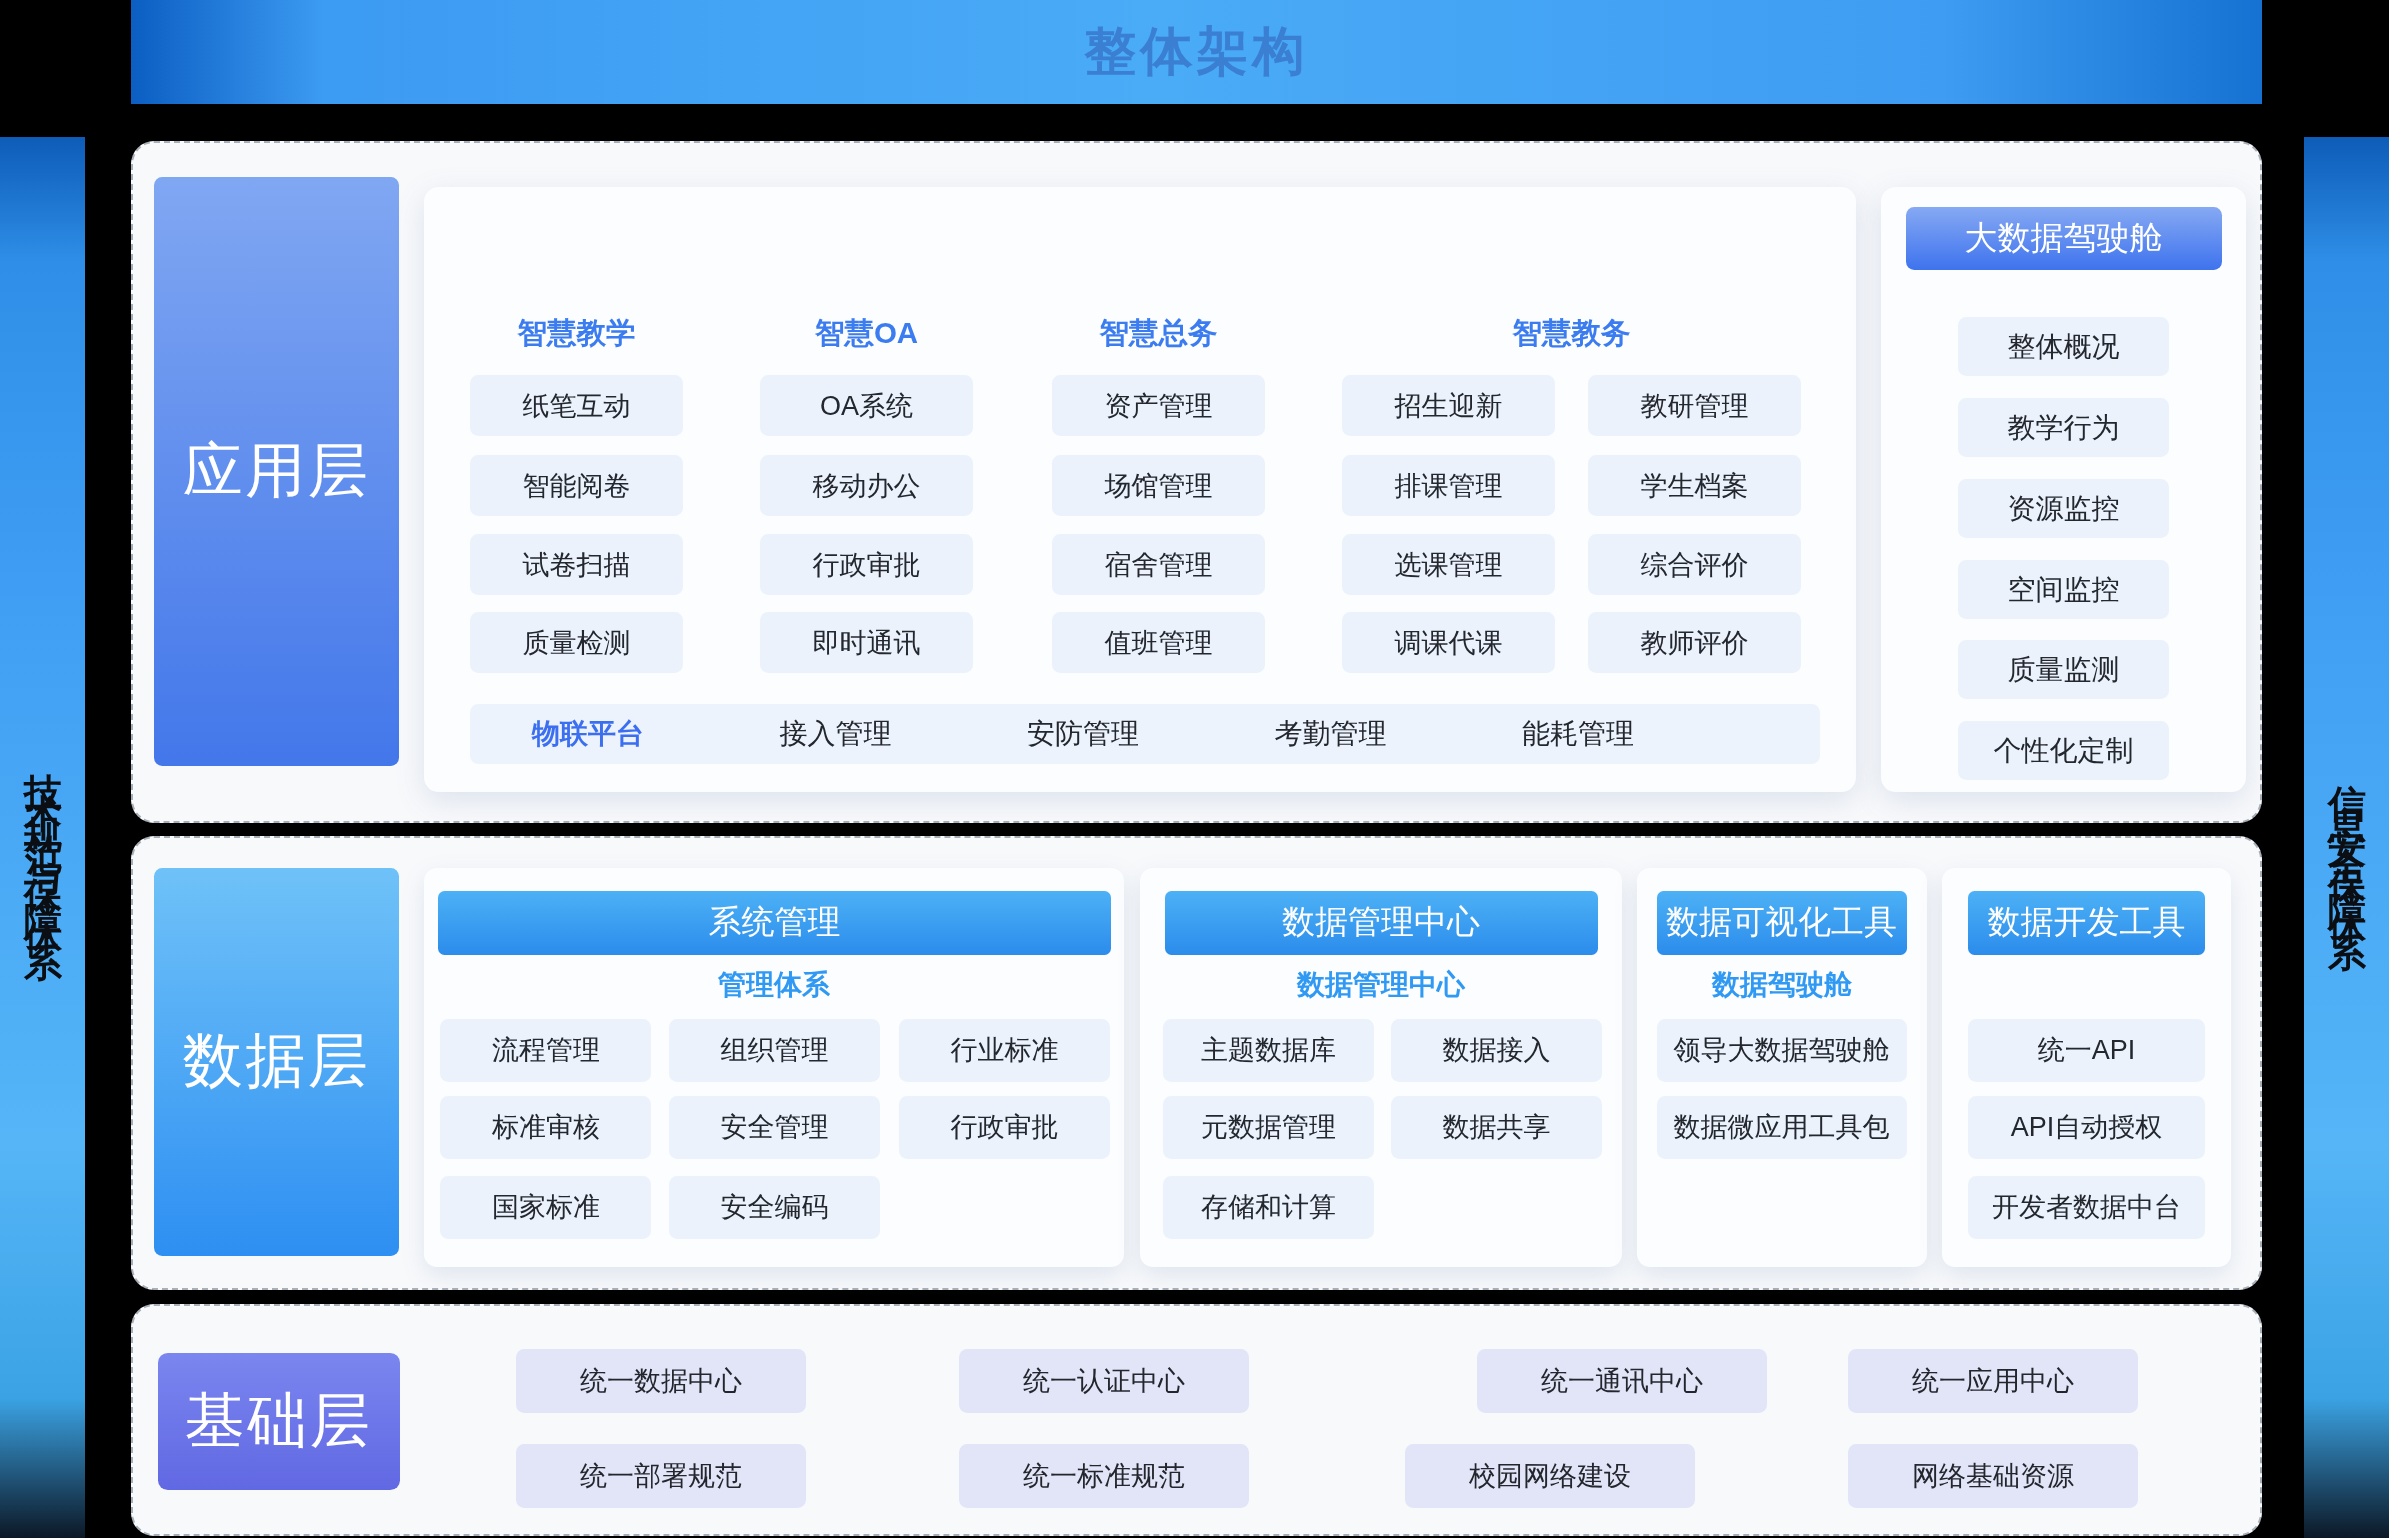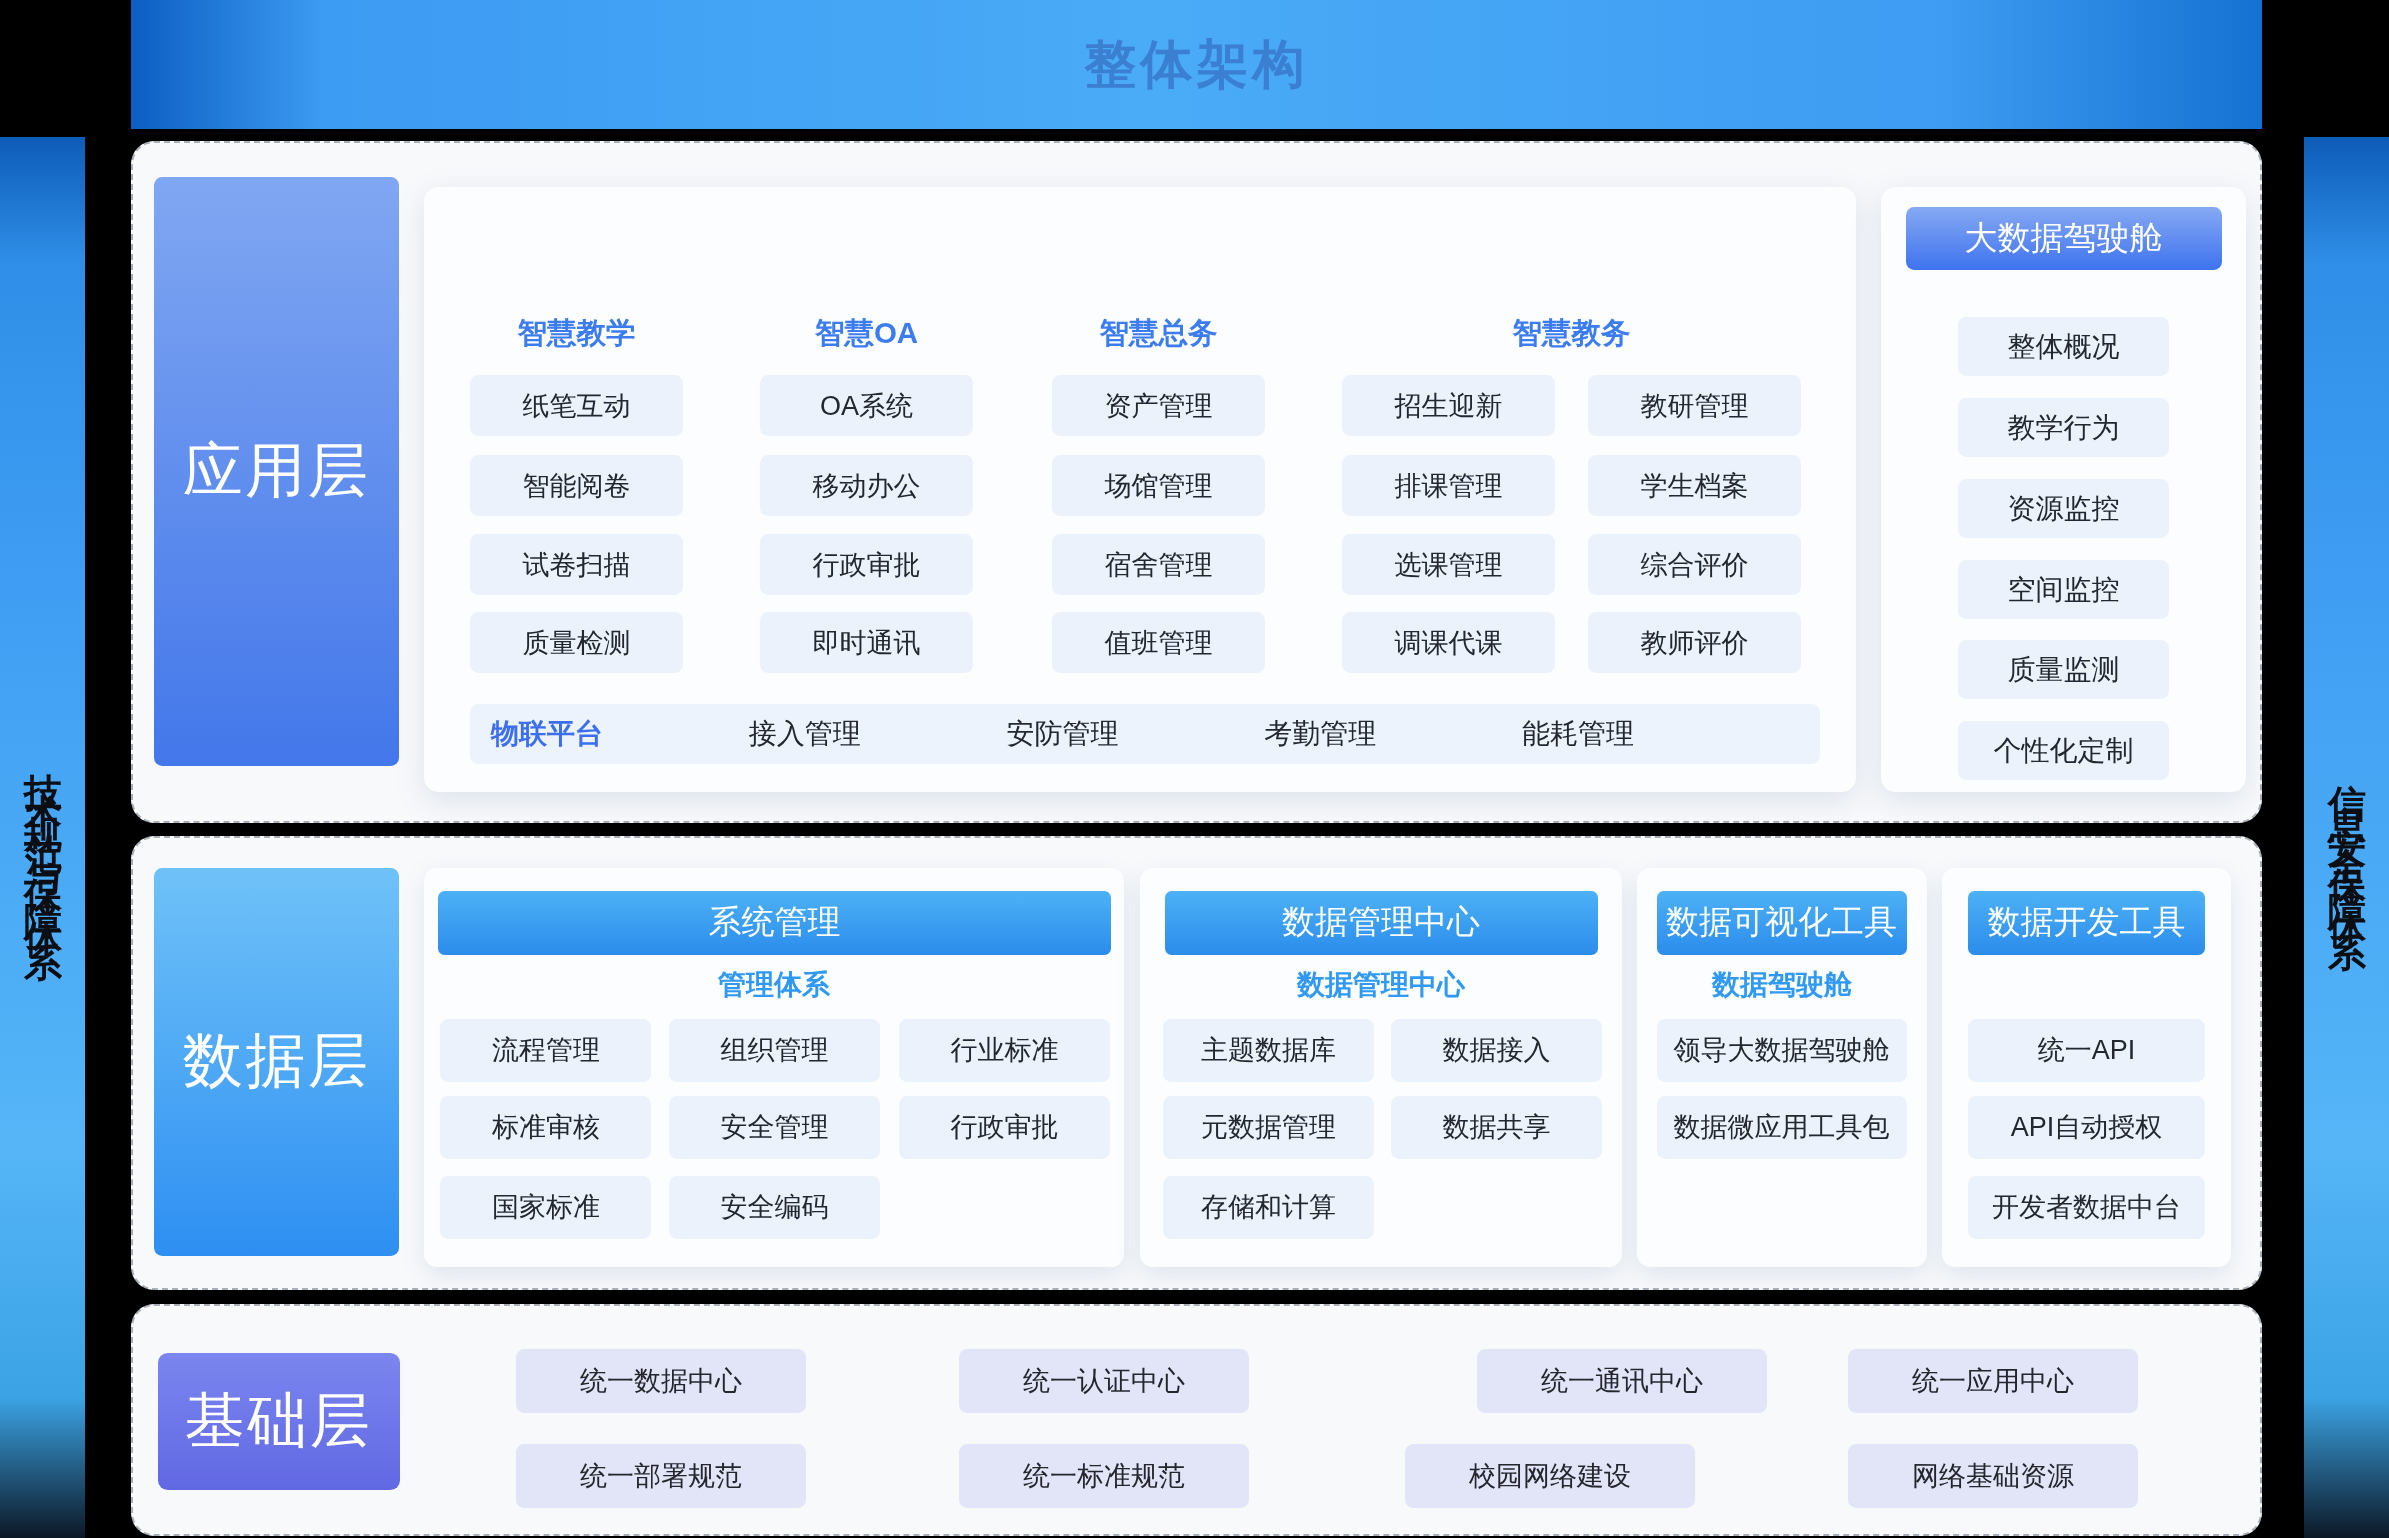--- a/index.html
+++ b/index.html
@@ -3,21 +3,21 @@
 <meta charset="utf-8">
 <style>
   html,body{margin:0;padding:0;}
   body{
     width:2389px;height:1538px;position:relative;overflow:hidden;
     background:#000;
     font-family:"Liberation Sans","DejaVu Sans",sans-serif;
   }
   
   .banner{
-    position:absolute;left:131px;top:0;width:2131px;height:129px;
+    position:absolute;left:131px;top:0;width:2131px;height:104px;
     background:linear-gradient(90deg,#0c5ec2 0%,#3c9bf2 9%,#4aabf7 48%,#3e9cf2 85%,#1572d2 100%);
     display:flex;align-items:center;justify-content:center;
   }
   .banner-title{font-size:52px;font-weight:700;color:#3a7fd2;letter-spacing:4.1px;}
   
   .rail{
     position:absolute;top:137px;bottom:0;width:85px;
     display:flex;align-items:center;justify-content:center;
     background:linear-gradient(180deg,#0d5cb8 0%,#2f8fe8 9%,#3f9ef3 32%,#55b5f7 72%,#3ba3e4 90%,#0c1826 100%);
   }
@@ -74,21 +74,21 @@
     display:flex;align-items:center;justify-content:center;
     font-size:27px;color:#23272e;}
   .app-chip{width:213px;height:61px;}
   .cockpit-chip{left:77px;width:211px;height:59px;font-size:28px;margin-top:20px;}
   .dchip{height:63px;}
   .found-chip{width:290px;height:64px;background:#e2e5f8;font-size:27px;color:#23262c;border-radius:8.2px;}
   
   .iot{position:absolute;left:46px;top:517px;width:1350px;height:60px;
     background:#edf3fc;border-radius:8.2px;box-sizing:border-box;
     display:flex;align-items:center;justify-content:space-between;
-    padding:0 186px 0 21px;font-size:28px;color:#23272e;}
+    padding:0 186px 0 62px;font-size:28px;color:#23272e;}
   .iot-label{color:#3b6ff0;font-weight:600;}
   
   .dpanel{position:absolute;top:29.5px;height:399px;background:#fcfdff;border-radius:13px;
     box-shadow:0 8.2px 24.5px rgba(80,110,160,0.14);}
   .dp1{left:291px;width:700px;text-align:center;}
   .dp2{left:1007px;width:482px;}
   .dp3{left:1504px;width:290px;}
   .dp4{left:1809px;width:289px;}
 </style>
 </head>

